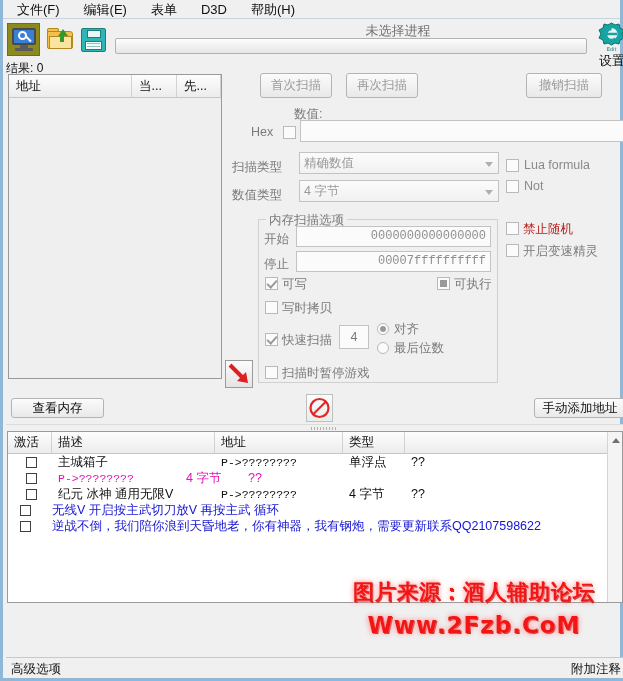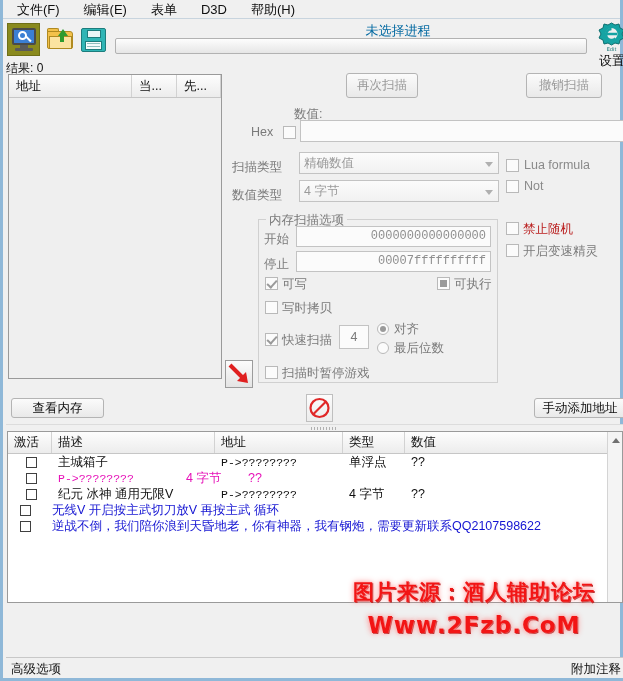--- a/index.html
+++ b/index.html
@@ -56,21 +56,21 @@
   .ico-folder .arw{position:absolute;left:11px;top:1px;width:0;height:0;border-left:5px solid transparent;border-right:5px solid transparent;border-bottom:7px solid #2f9b2f;}
   .ico-folder .arwstem{position:absolute;left:13px;top:7px;width:4px;height:7px;background:#2f9b2f;}
   .ico-floppy{width:25px;height:24px;position:relative;background:#2fb5b5;border:1px solid #1d7d7d;border-radius:2px;box-sizing:border-box;}
   .ico-floppy .shut{position:absolute;left:5px;top:1px;width:14px;height:8px;background:#e8f6f6;border:1px solid #1d7d7d;box-sizing:border-box;}
   .ico-floppy .lbl{position:absolute;left:3px;top:12px;width:17px;height:9px;background:#f4fbfb;border:1px solid #1d7d7d;box-sizing:border-box;}
   .ico-floppy .l1{position:absolute;left:5px;top:14px;width:13px;height:1px;background:#8fbfbf;}
   .ico-floppy .l2{position:absolute;left:5px;top:17px;width:13px;height:1px;background:#8fbfbf;}
   
   #proc-title{
     position:absolute;left:230px;top:22px;width:330px;
-    text-align:center;font-size:13px;color:#0369a1;
+    text-align:center;font-size:13px;color:#737373;
   }
   #progressbar{
     position:absolute;left:112px;top:38px;width:472px;height:16px;
     background:linear-gradient(to bottom,#fdfdfd,#e6e6e6);
     border:1px solid #b2b2b2;border-radius:2px;box-sizing:border-box;
   }
   
   #gear-logo{
     position:absolute;left:594px;top:22px;width:29px;height:30px;
   }
@@ -318,20 +318,21 @@
 
   <div id="result-count">结果: 0</div>
   <div id="resultlist">
     <div class="hdr">
       <div class="hc" id="rc1">地址</div>
       <div class="hc" id="rc2">当...</div>
       <div class="hc" id="rc3">先...</div>
     </div>
   </div>
 
+  <div class="btn" id="btn-first">首次扫描</div>
   <div class="btn" id="btn-next">再次扫描</div>
   <div class="btn" id="btn-undo">撤销扫描</div>
 
   <div id="lbl-value">数值:</div>
   <div id="lbl-hex">Hex</div>
   <div class="chk" id="chk-hex"></div>
   <div id="inp-value"></div>
 
   <div id="lbl-scantype">扫描类型</div>
   <div class="combo" id="cb-scantype">
@@ -399,21 +400,20 @@
   <div id="splitter">
       <div class="grip"></div>
     </div>
 
   <div id="cheattable">
     <div id="ct-hdr">
       <div class="hc cw0">激活</div>
       <div class="hc cw1">描述</div>
       <div class="hc cw2">地址</div>
       <div class="hc cw3">类型</div>
-      <div class="hc cw4">数值</div>
     </div>
     <div id="ct-body">
         <div class="ct-row">
           <div class="cell cw0">
             <div class="cb"></div>
           </div>
           <div class="cell cw1" style="color: rgb(16, 16, 16);">主城箱子</div>
           <div class="cell cw2 mono" style="color: rgb(16, 16, 16);">P-&gt;????????</div>
           <div class="cell cw3" style="color: rgb(16, 16, 16);">单浮点</div>
           <div class="cell cw4" style="color: rgb(16, 16, 16);">??</div>

